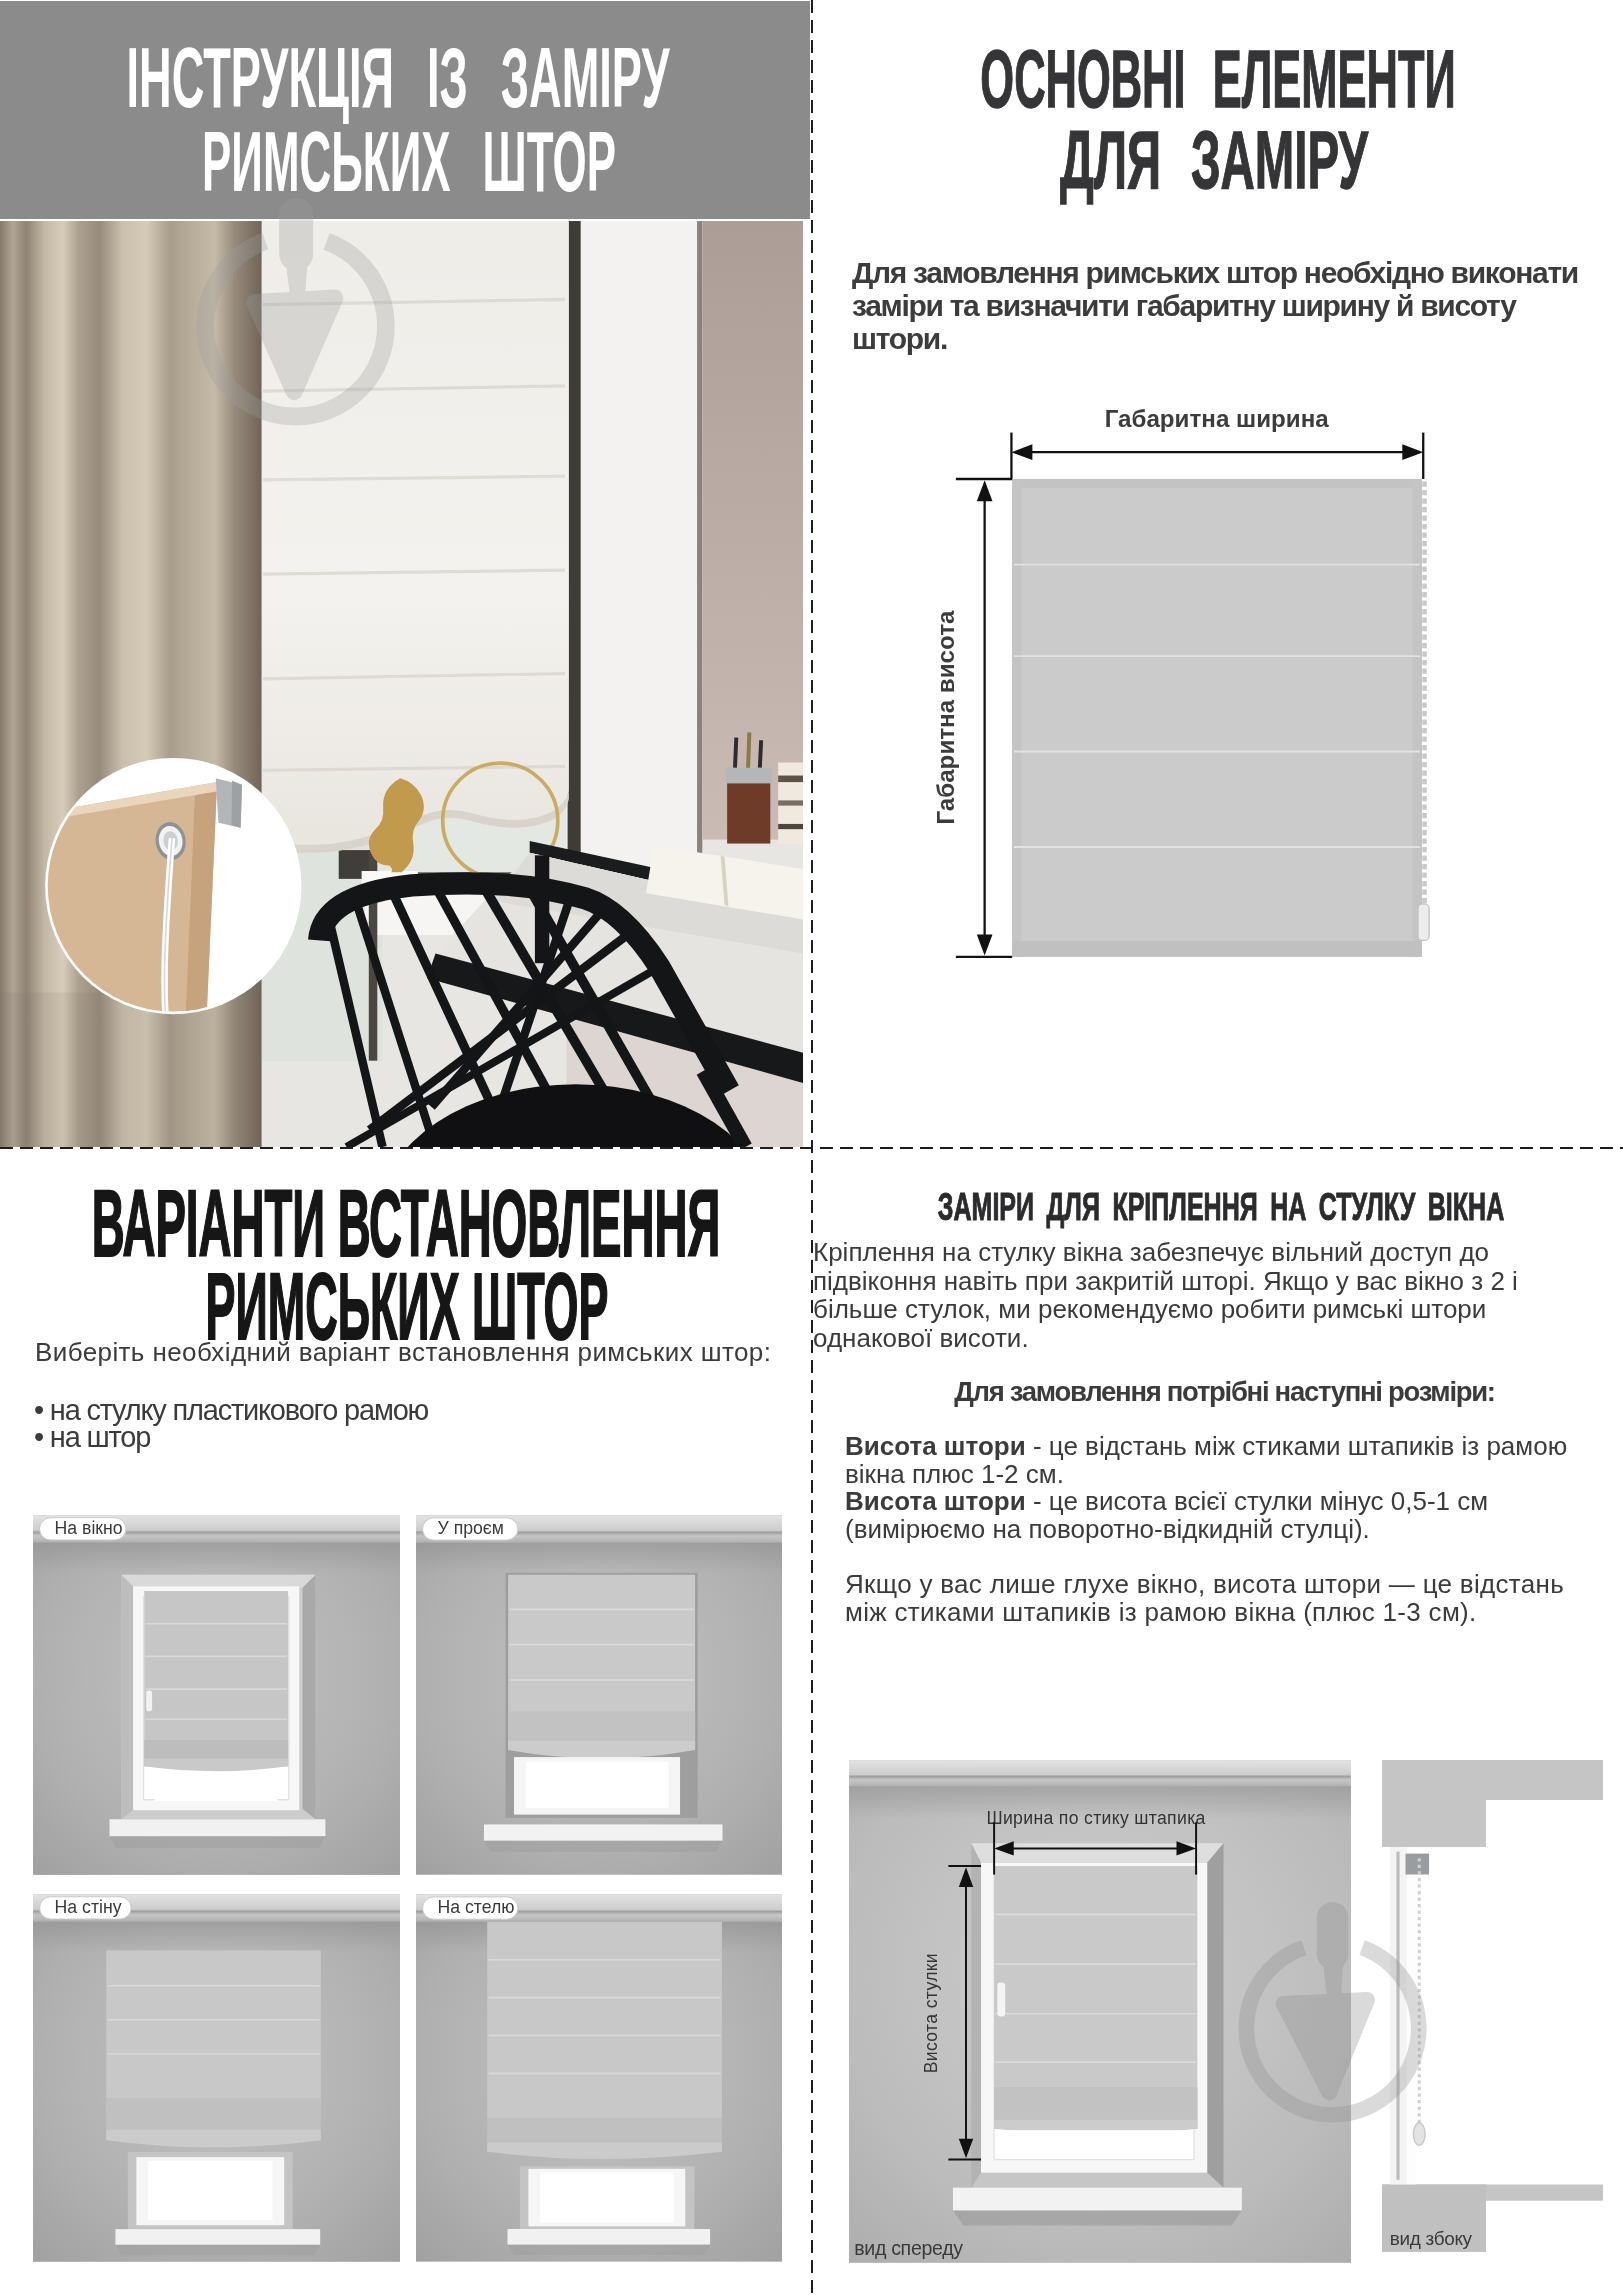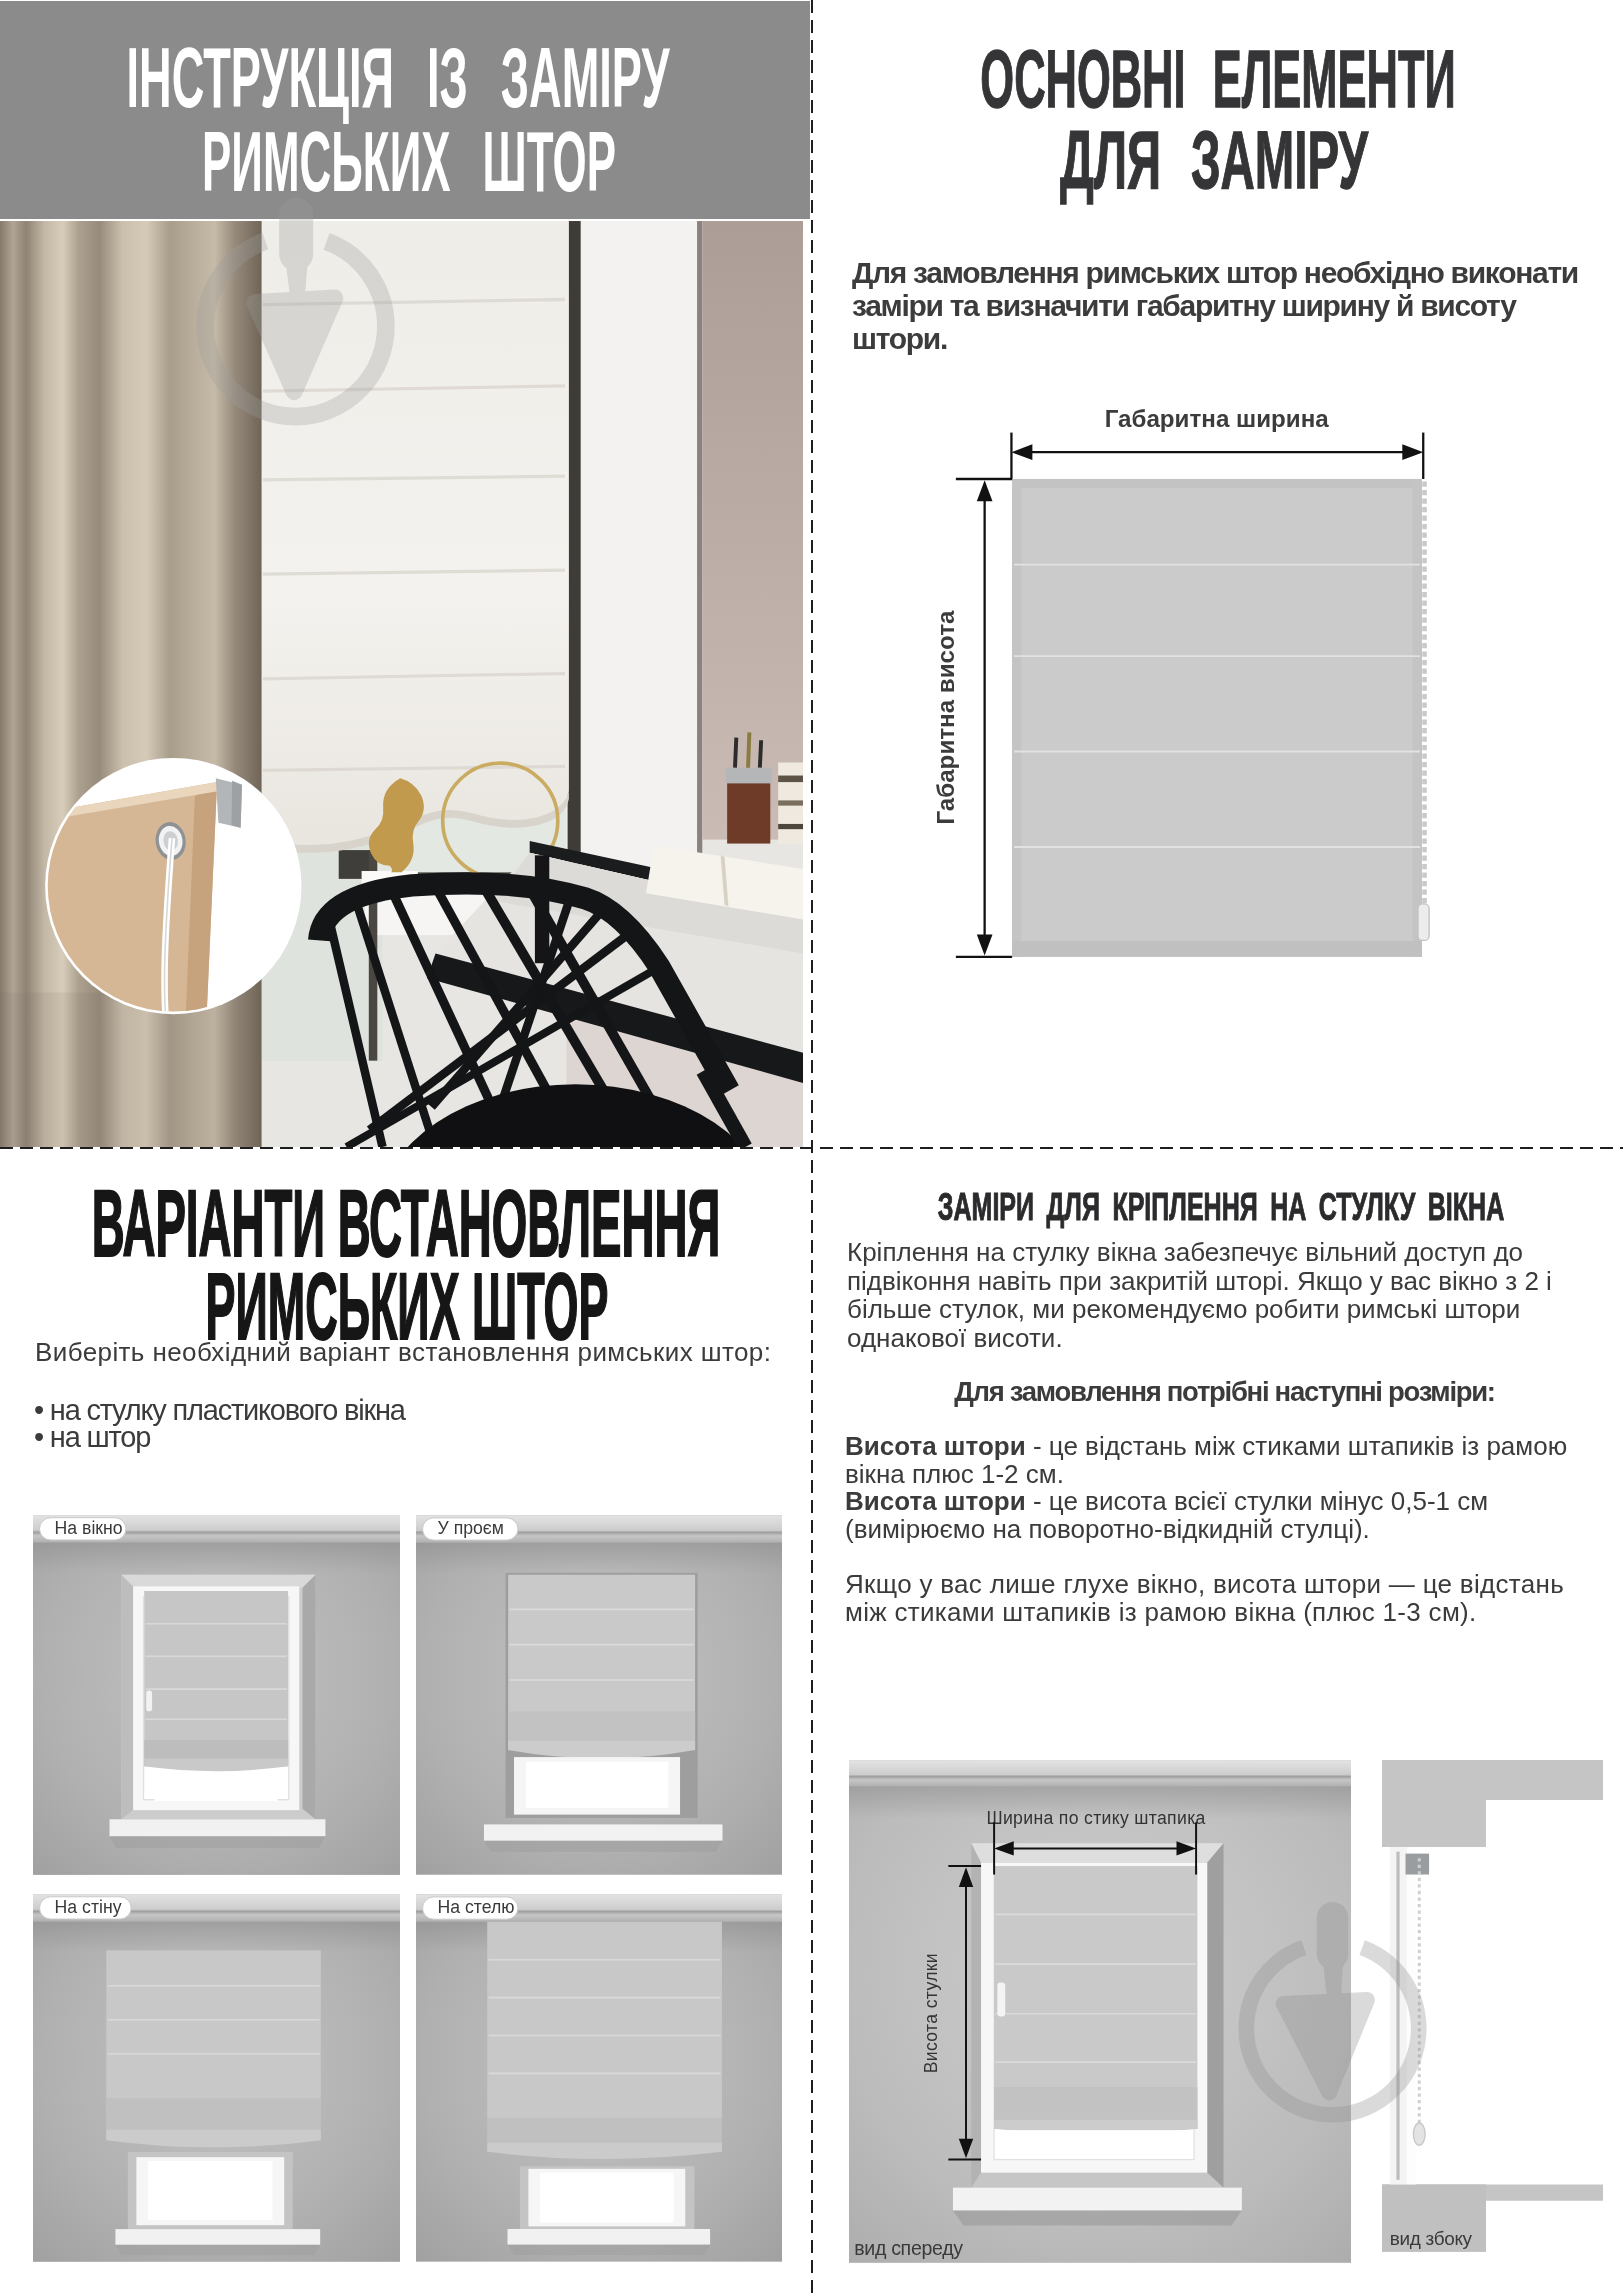--- a/index.html
+++ b/index.html
@@ -214,21 +214,21 @@
   <text x="0" y="0" font-size="37" font-weight="bold" fill="#3c3c3c" text-anchor="middle" font-family="Liberation Sans" transform="translate(58,496) rotate(-90)">Габаритна висота</text>
 </svg>
 
 <div class="abs ttl" id="t5" style="left:406px;top:1176px;font-size:95px;color:#161616;-webkit-text-stroke:2px #161616;transform:translateX(-50%) scaleX(0.4804);">ВАРІАНТИ ВСТАНОВЛЕННЯ</div>
 
 <div class="abs ttl" id="t6" style="left:407px;top:1259px;font-size:95px;color:#161616;-webkit-text-stroke:2px #161616;transform:translateX(-50%) scaleX(0.473);">РИМСЬКИХ ШТОР</div>
 
 <div class="abs" id="p2" style="left:35px;top:1339px;font-size:26px;line-height:1;color:#3b3b3b;letter-spacing:0.4px;white-space:nowrap;">Виберіть необхідний варіант встановлення римських штор:</div>
 
 <div class="abs" id="p3" style="left:34px;top:1397px;width:772px;font-size:29px;line-height:26.5px;color:#3b3b3b;letter-spacing:-1.2px;">
-<div>• на стулку пластикового вікна</div>
+<div>• на стулку пластикового рамою</div>
 <div>• на штор</div>
 </div>
 
 <svg class="abs" style="left:33px;top:1515px;" width="367" height="360" viewBox="0 0 561 550">
   <defs>
     <radialGradient id="w1" cx="0.5" cy="0.45" r="0.8">
       <stop offset="0" stop-color="#c3c3c3"></stop>
         <stop offset="0.6" stop-color="#b0b0b0"></stop>
         <stop offset="1" stop-color="#9d9d9d"></stop>
     </radialGradient>
@@ -360,21 +360,21 @@
 
   <rect x="140" y="512" width="310" height="24" fill="#f1f1f1"></rect>
   <polygon points="140,536 450,536 440,552 150,552" fill="#9b9b9b" opacity="0.4"></polygon>
 
   <rect x="10" y="4" width="146" height="34" rx="17" fill="#ffffff" stroke="#c9c9c9" stroke-width="1.5"></rect>
   <text x="33" y="29" font-size="27" fill="#3a3a3a" font-family="Liberation Sans">На стелю</text>
 </svg>
 
 <div class="abs ttl" id="t7" style="left:1221px;top:1187px;font-size:39px;color:#2b2b2d;-webkit-text-stroke:1px #2b2b2d;word-spacing:0.22em;transform:translateX(-50%) scaleX(0.642);">ЗАМІРИ ДЛЯ КРІПЛЕННЯ НА СТУЛКУ ВІКНА</div>
 
-<div class="abs" id="p4" style="left:847px;top:1238px;width:733px;font-size:26px;line-height:28.5px;color:#3b3b3b;">Кріплення на стулку вікна забезпечує вільний доступ до<br>підвіконня навіть при закритій шторі. Якщо у вас вікно з 2 і<br>більше стулок, ми рекомендуємо робити римські штори<br>однакової висоти.</div>
+<div class="abs" id="p4" style="left:813px;top:1238px;width:733px;font-size:26px;line-height:28.5px;color:#3b3b3b;">Кріплення на стулку вікна забезпечує вільний доступ до<br>підвіконня навіть при закритій шторі. Якщо у вас вікно з 2 і<br>більше стулок, ми рекомендуємо робити римські штори<br>однакової висоти.</div>
 
 <div class="abs" id="p5" style="left:845px;top:1378px;width:759px;font-size:27.5px;line-height:28.5px;font-weight:bold;color:#3b3b3b;letter-spacing:-1.3px;text-align:center;">Для замовлення потрібні наступні розміри:</div>
 
 <div class="abs" id="p6" style="left:845px;top:1433px;width:749px;font-size:26px;line-height:27.5px;color:#3b3b3b;"><b>Висота штори</b> - це відстань між стиками штапиків із рамою<br>вікна плюс 1-2 см.<br><b>Висота штори</b> - це висота всієї стулки мінус 0,5-1 см<br>(вимірюємо на поворотно-відкидній стулці).</div>
 
 <div class="abs" id="p7" style="left:845px;top:1571px;width:749px;font-size:26px;line-height:27.5px;color:#3b3b3b;letter-spacing:0.3px;">Якщо у вас лише глухе вікно, висота штори — це відстань<br>між стиками штапиків із рамою вікна (плюс 1-3 см).</div>
 
 <svg class="abs" style="left:849px;top:1760px;" width="502" height="503" viewBox="0 0 768 769">
   <defs>
     <radialGradient id="w5" cx="0.5" cy="0.42" r="0.85">

